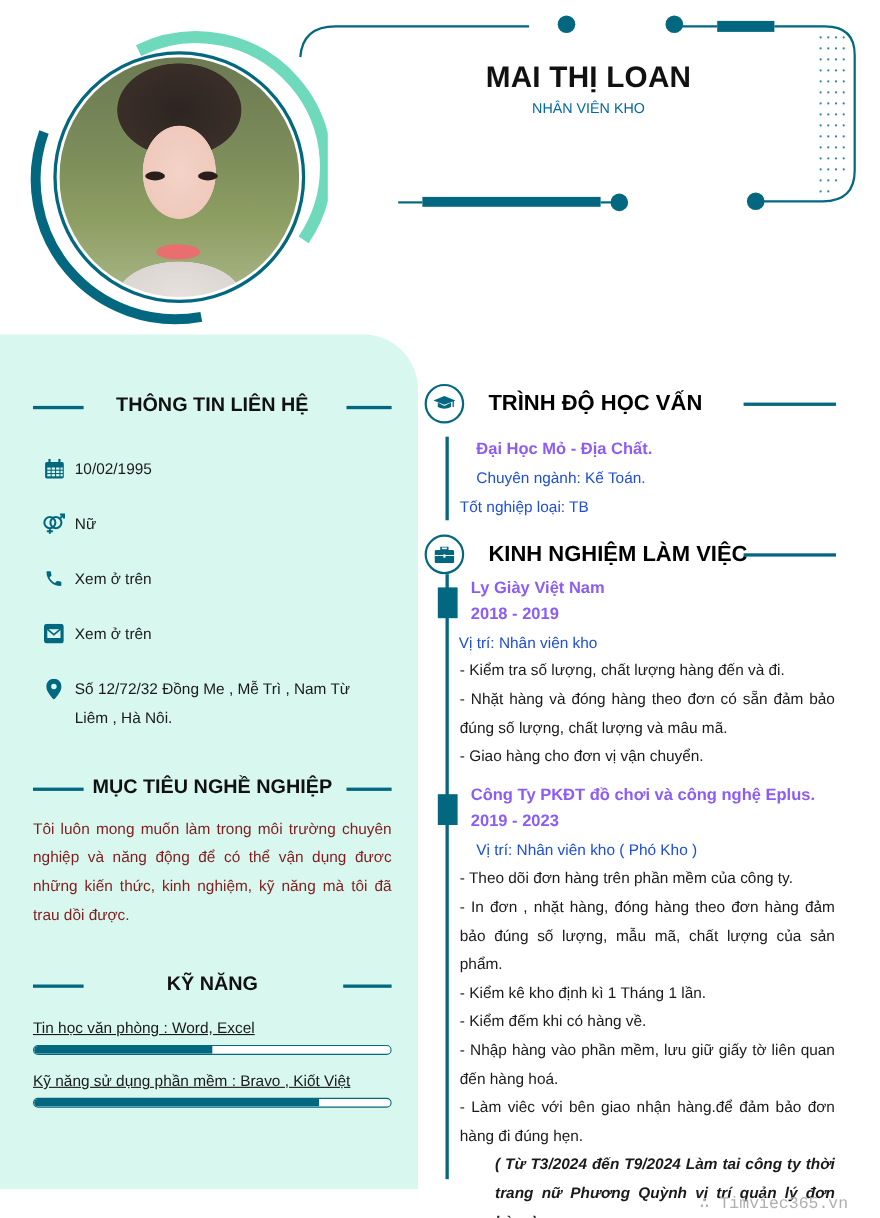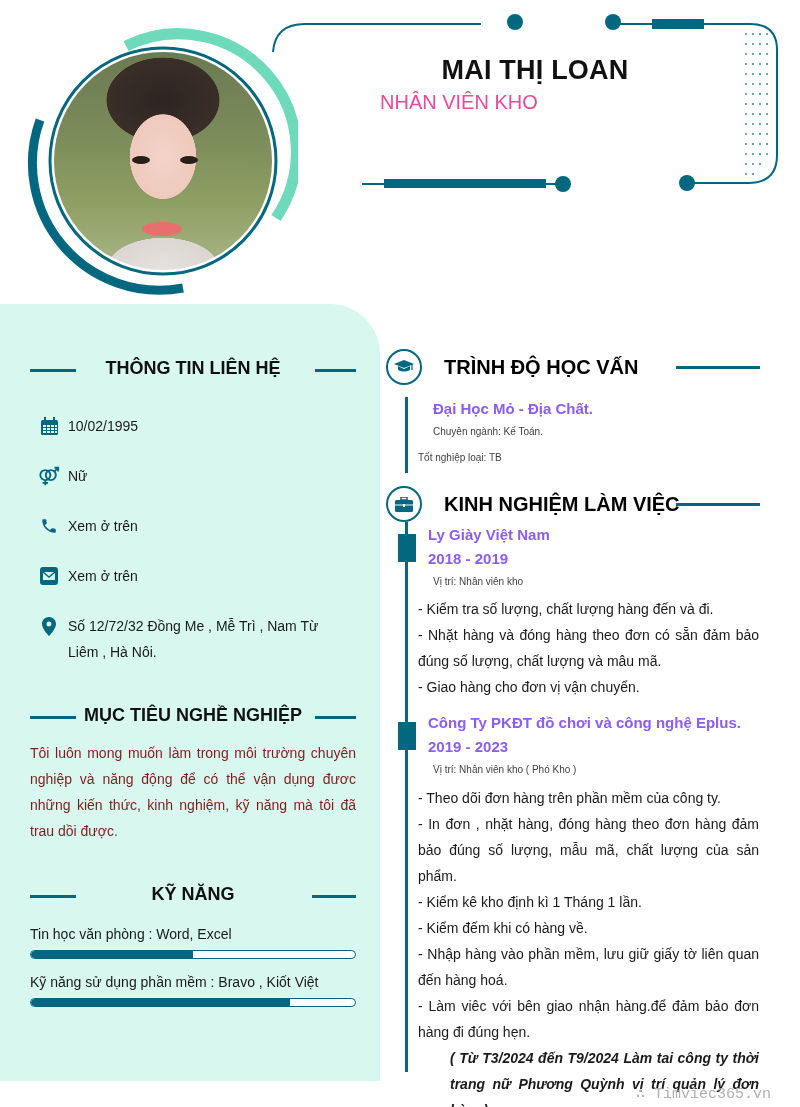--- a/index.html
+++ b/index.html
@@ -23,47 +23,47 @@
         radial-gradient(ellipse 55px 70px at 50% 48%, #f3d3c8 0%, #efc9bc 60%, transparent 61%),
         radial-gradient(ellipse 80px 60px at 50% 22%, #2d2522 0%, #3a2e28 70%, transparent 71%),
         radial-gradient(ellipse 70px 40px at 50% 100%, #e8e2df 0%, #dcd6d2 80%, transparent 81%),
         linear-gradient(180deg, #6b7a52 0%, #7c8c5a 40%, #8fa064 70%, #a9b589 100%);
     }
     .avatar-photo .eye { position: absolute; width: 18px; height: 8px; background: #2a1e1a; border-radius: 50%; top: 104px; }
     .avatar-photo .lip { position: absolute; left: 88px; top: 170px; width: 40px; height: 14px; background: #e96e6e; border-radius: 50%; }
 
     
     .name { position: absolute; left: 380px; top: 55px; width: 310px; text-align: center; font-size: 27px; font-weight: bold; letter-spacing: 0.2px; color: #111; }
-    .job-title { position: absolute; left: 380px; top: 91px; width: 310px; text-align: left; font-size: 20px; color: #ec4899; }
+    .job-title { position: absolute; left: 380px; top: 91px; width: 310px; text-align: center; font-size: 13px; color: #0369a1; }
 
     
     .sec-left { position: absolute; left: 30px; width: 326px; height: 24px; }
     .sec-left .line { position: absolute; top: 11px; height: 3px; background: #03677f; }
     .sec-left .title { position: absolute; top: 0; left: 0; width: 100%; text-align: center; font-size: 18px; font-weight: bold; color: #111; }
 
     .contact-row { position: absolute; left: 38px; display: flex; align-items: flex-start; font-size: 14px; color: #1a1a1a; }
     .contact-row .ico { width: 22px; height: 20px; margin-right: 8px; display: flex; align-items: center; justify-content: center; }
     .contact-row .txt { line-height: 26px; margin-top: -3px; }
 
     .objective { position: absolute; left: 30px; top: 740px; width: 326px; font-size: 14px; line-height: 26px; text-align: justify; color: #7f1d1d; }
 
-    .skill-label { position: absolute; left: 30px; font-size: 14px; color: #1a1a1a; }
+    .skill-label { position: absolute; left: 30px; font-size: 14px; color: #1a1a1a; text-decoration: underline; }
     .skill-bar { position: absolute; left: 30px; width: 326px; height: 9px; border: 1.5px solid #03677f; border-radius: 5px; background: #fff; overflow: hidden; }
     .skill-bar .fill { height: 100%; background: #03677f; border-radius: 4px 0 0 4px; }
 
     
     .sec-right { position: absolute; left: 386px; width: 374px; height: 36px; }
     .sec-right .circle { position: absolute; left: 0; top: 0; width: 36px; height: 36px; border: 2.5px solid #03677f; border-radius: 50%; display: flex; align-items: center; justify-content: center; background: #fff; }
     .sec-right .title { position: absolute; left: 58px; top: 7px; font-size: 20px; font-weight: bold; color: #000000; white-space: nowrap; }
     .sec-right .line { position: absolute; top: 17px; height: 2.5px; background: #03677f; }
 
     .vline { position: absolute; left: 405px; width: 3px; background: #03677f; }
     .vblock { position: absolute; left: 398px; width: 18px; height: 28px; background: #03677f; }
 
-    .r-text { position: absolute; font-size: 10px; color: #404040; }
+    .r-text { position: absolute; font-size: 14px; color: #1d4ed8; }
     .r-bold { position: absolute; font-size: 15px; font-weight: bold; color: #8b5cf6; }
     .r-para { position: absolute; left: 418px; width: 341px; font-size: 14px; line-height: 26px; text-align: justify; color: #1a1a1a; }
     .r-para p { margin: 0; }
     .r-para .it { font-style: italic; font-weight: bold; margin-left: 32px; }
 
     .watermark { position: absolute; left: 636px; top: 1084px; font-family: "Liberation Mono", "DejaVu Sans Mono", monospace; font-size: 15px; color: #b0b0b0; }
   </style>
 </head>
 <body>
 
@@ -290,21 +290,21 @@
   </div>
   <div class="title">KINH NGHIỆM LÀM VIỆC</div>
   <div class="line" style="left:290px;width:84px"></div>
 </div>
 
 <div class="vline" style="top:522px;height:550px"></div>
 
 <div class="vblock" style="top:534px"></div>
 <div class="r-bold" style="left:428px;top:526px">Ly Giày Việt Nam</div>
 <div class="r-bold" style="left:428px;top:550px">2018 - 2019</div>
-<div class="r-text" style="left:433px;top:576px">Vị trí: Nhân viên kho</div>
+<div class="r-text" style="left:417px;top:576px">Vị trí: Nhân viên kho</div>
 <div class="r-para" style="top:596px">
   <p>- Kiểm tra số lượng, chất lượng hàng đến và đi.</p>
   <p>- Nhặt hàng và đóng hàng theo đơn có sẵn đảm bảo đúng số lượng, chất lượng và mâu mã.</p>
   <p>- Giao hàng cho đơn vị vận chuyển.</p>
 </div>
 
 <div class="vblock" style="top:722px"></div>
 <div class="r-bold" style="left:428px;top:714px">Công Ty PKĐT đồ chơi và công nghệ Eplus.</div>
 <div class="r-bold" style="left:428px;top:738px">2019 - 2023</div>
 <div class="r-text" style="left:433px;top:764px">Vị trí: Nhân viên kho ( Phó Kho )</div>

